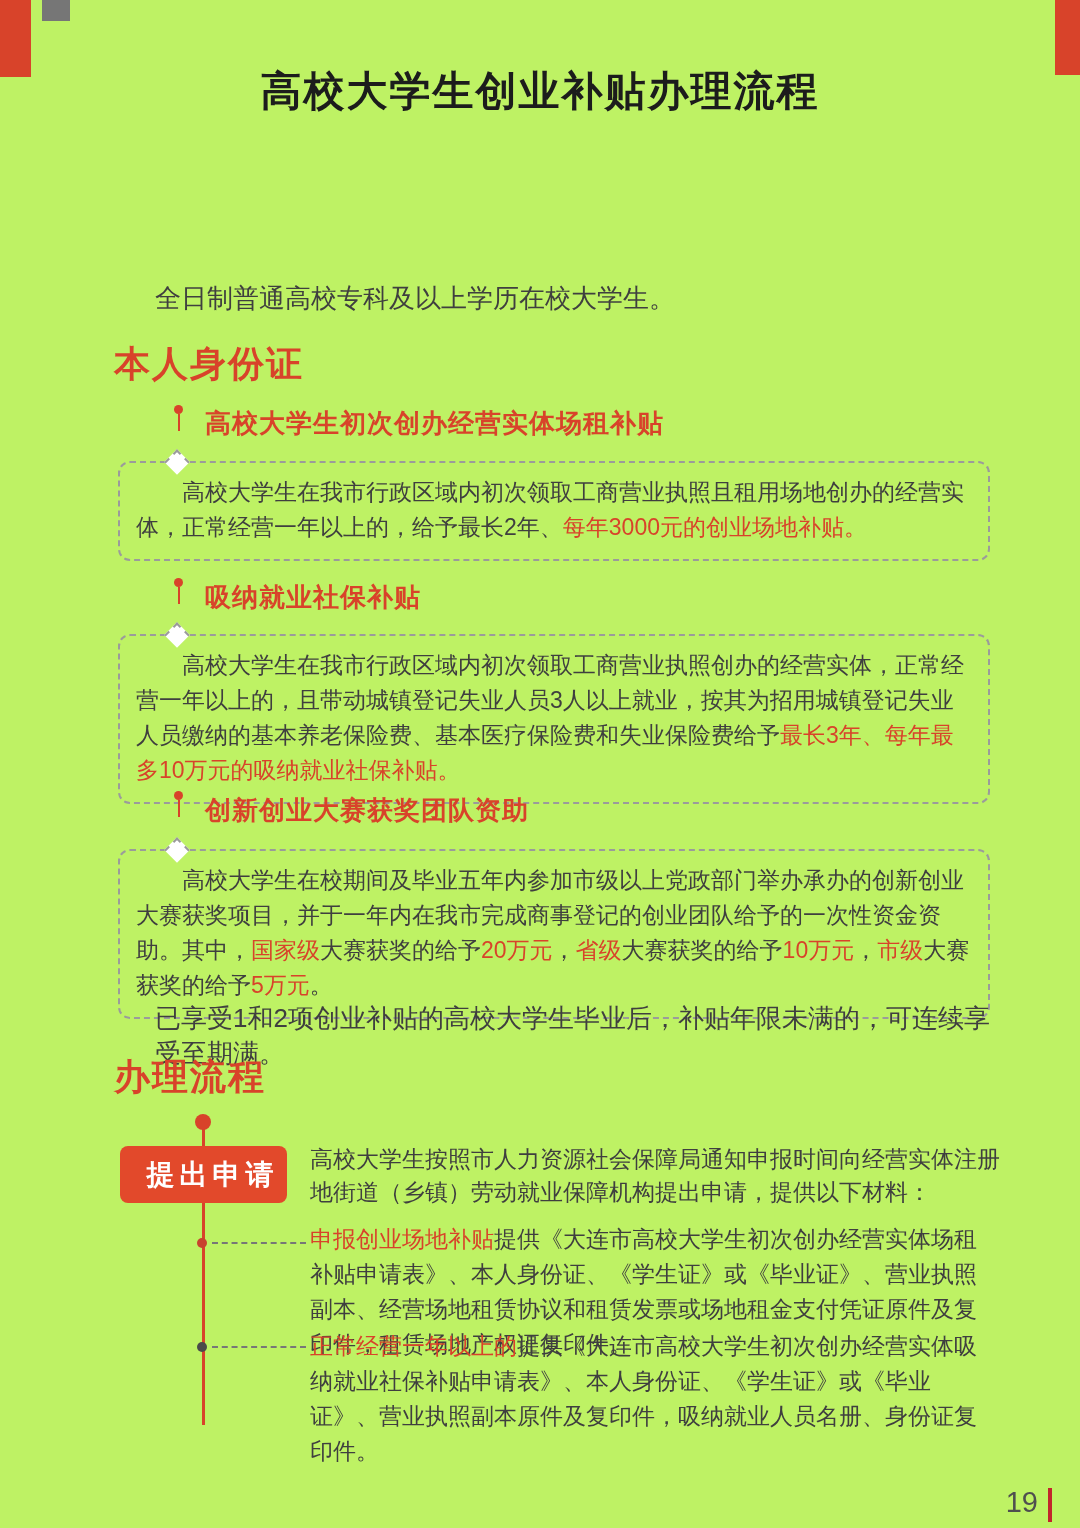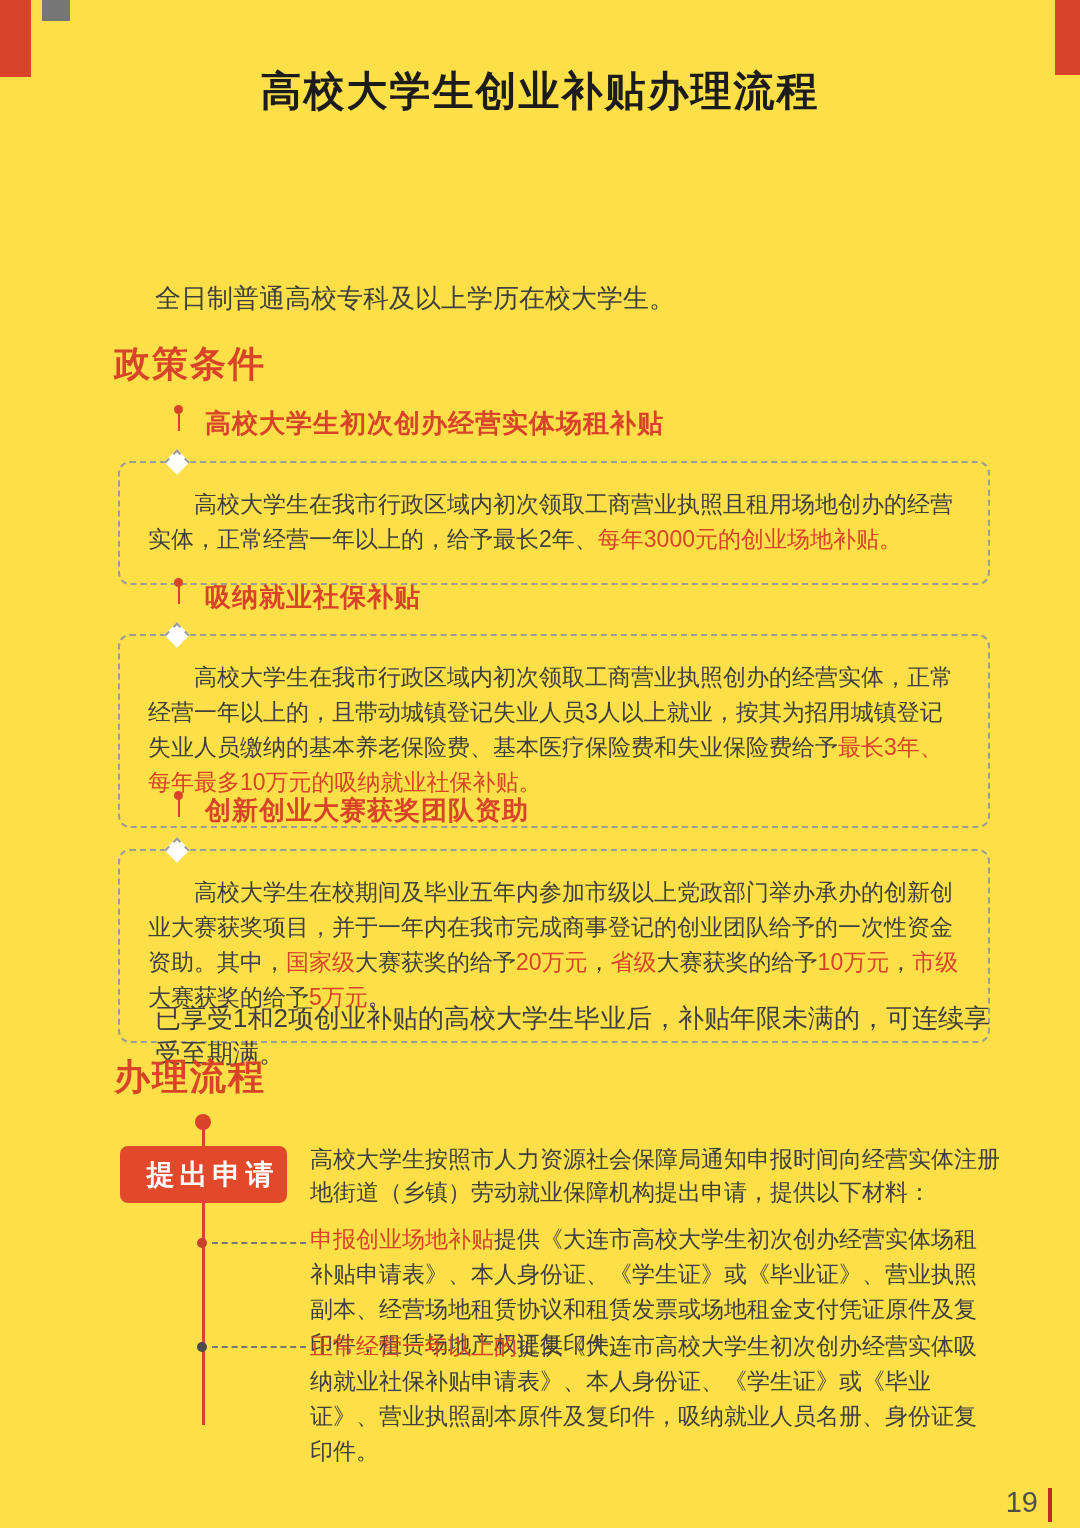--- a/index.html
+++ b/index.html
@@ -3,21 +3,21 @@
 <meta charset="utf-8">
 <style>
   :root{
     --accent:#D8432A;
     --button:#E2492B;
     --body:#3f3f3f;
     --dash:#9b9b9b;
   }
   html,body{margin:0;padding:0;background:#ffffff;}
   body{font-family:"Liberation Sans","DejaVu Sans",sans-serif;}
-  .page{position:relative;width:1080px;height:1528px;margin:0 auto;background:#fde047;overflow:hidden;}
+  .page{position:relative;width:1080px;height:1528px;margin:0 auto;background:#bef264;overflow:hidden;}
   .abs{position:absolute;}
 
   
   .deco-bar-left{left:0;top:0;width:31px;height:77px;background:var(--accent);}
   .deco-gray-square{left:42px;top:0;width:28px;height:21px;background:#767676;}
   .deco-bar-right{right:0;top:0;width:25px;height:75px;background:var(--accent);}
 
   .doc-title{left:0;right:0;top:64px;text-align:center;font-size:41px;font-weight:bold;
              color:#1c1c1c;letter-spacing:2px;}
 
@@ -31,21 +31,21 @@
   .policy-note{left:155px;top:1001px;width:840px;}
 
   
   .pin-dot{width:9px;height:9px;border-radius:50%;background:var(--accent);}
   .pin-stem{width:2px;background:var(--accent);}
 
   .sub-title{font-size:26px;font-weight:bold;color:var(--accent);letter-spacing:1px;}
 
   .dash-box{left:118px;width:836px;border:2px dashed var(--dash);border-radius:12px;
             padding:12px 16px 14px 16px;font-size:23px;line-height:35px;color:var(--body);}
-  .dash-box p{margin:12px;text-indent:2em;}
+  .dash-box p{margin:0;text-indent:2em;}
   .notch{position:absolute;top:-10px;left:48px;width:16px;height:16px;background:#fff;
          border-left:2px dashed var(--dash);border-top:2px dashed var(--dash);
          transform:rotate(45deg);}
   .hl{color:var(--accent);}
 
   
   .flow-line{left:202px;top:1122px;width:3px;height:303px;background:var(--accent);}
   .flow-dot{left:195px;top:1114px;width:16px;height:16px;border-radius:50%;background:var(--accent);}
   .step-button{left:120px;top:1146px;width:167px;height:57px;border-radius:8px;
                background:var(--button);color:#fff;font-size:28px;font-weight:bold;
@@ -72,21 +72,21 @@
 <div class="page">
 
   <div class="abs deco-bar-left"></div>
   <div class="abs deco-gray-square"></div>
   <div class="abs deco-bar-right"></div>
 
   <div class="abs doc-title">高校大学生创业补贴办理流程</div>
 
   <div class="abs body-text support-body">全日制普通高校专科及以上学历在校大学生。</div>
 
-  <div class="abs sec-heading h-policy">政策条件</div>
+  <div class="abs sec-heading h-policy">本人身份证</div>
 
   <div class="abs pin-dot" style="left:174px;top:405px;"></div>
   <div class="abs pin-stem" style="left:178px;top:414px;height:17px;"></div>
   <div class="abs sub-title" style="left:205px;top:406px;">高校大学生初次创办经营实体场租补贴</div>
   <div class="abs dash-box" style="top:461px;">
     <div class="notch"></div>
     <p><span>高校大学生在我市行政区域内初次领取工商营业执照且租用场地创办的经营实体，正常经营一年以上的，给予最长2年、</span><span class="hl">每年3000元的创业场地补贴。</span></p>
   </div>
 
   <div class="abs pin-dot" style="left:174px;top:578px;"></div>

